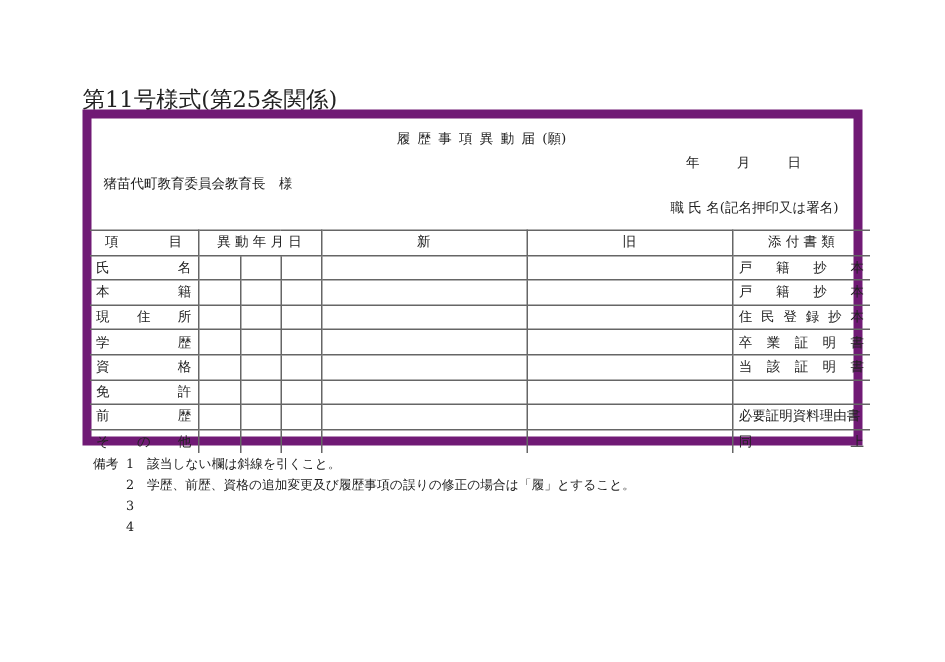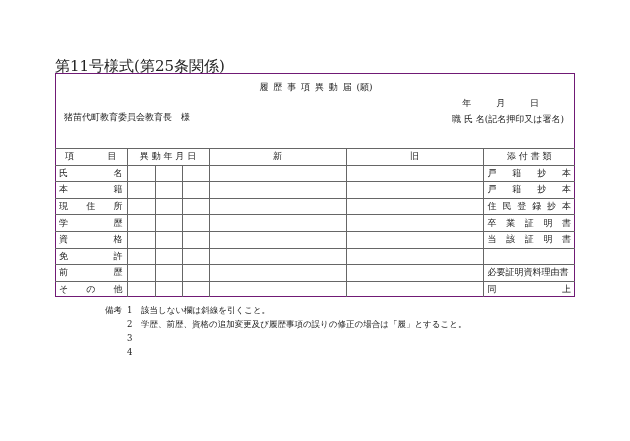--- a/index.html
+++ b/index.html
@@ -1,34 +1,34 @@
 <!DOCTYPE html>
 <html><head>
 <meta charset="utf-8">
 <style>
   html, body { margin:0; padding:0; background:#ffffff; }
   body { width:630px; height:441px; position:relative; overflow:hidden;
          font-family:"DejaVu Serif", "Liberation Serif", serif; color:#222; font-size:9px; }
   .abs { position:absolute; }
   #form-number { left:55px; top:57px; font-size:15px; letter-spacing:0; }
-  #frame { left:55px; top:73px; width:520px; height:224px; border:1px solid #701a75; box-sizing:border-box;text-decoration:underline; }
+  #frame { left:55px; top:73px; width:520px; height:224px; border:6px solid #701a75; box-sizing:border-box;text-decoration:underline; }
   #title { left:0; width:520px; top:7px; text-align:center; font-size:9px; word-spacing:2px; }
   #date-row { right:35px; top:23px; font-size:9px; }
   #date-row span { margin-left:22px; }
   #addressee { left:8px; top:37px; font-size:9px; }
-  #signature { right:10px; top:39px; font-size:9px; }
+  #signature { right:10px; top:53px; font-size:9px; }
   table#records { position:absolute; left:-1px; top:74px; width:520px; border-collapse:collapse; table-layout:fixed; }
   #records td, #records th { border:1px solid #666; height:15.6px; padding:0 4px; font-weight:normal; font-size:9px; white-space:nowrap; overflow:hidden; }
   #records th { text-align:center; }
   #records tr:last-child td { border-bottom:none; }
   #records td:first-child, #records th:first-child { border-left:none; }
   #records td:last-child, #records th:last-child { border-right:none; }
   .spread { display:flex; justify-content:space-between; }
   #notes { left:62px; top:303px; font-size:8.5px; line-height:14px; }
-  #notes .note { display:flex;margin-left:43px; }
+  #notes .note { display:flex; }
   #notes .lbl { width:22px; }
   #notes .num { width:14px; }
 </style>
 </head>
 <body>
 
 <div class="abs" id="form-number">第11号様式(第25条関係)</div>
 
 <div class="abs" id="frame">
   <div class="abs" id="title">履 歴 事 項 異 動 届 (願)</div>

